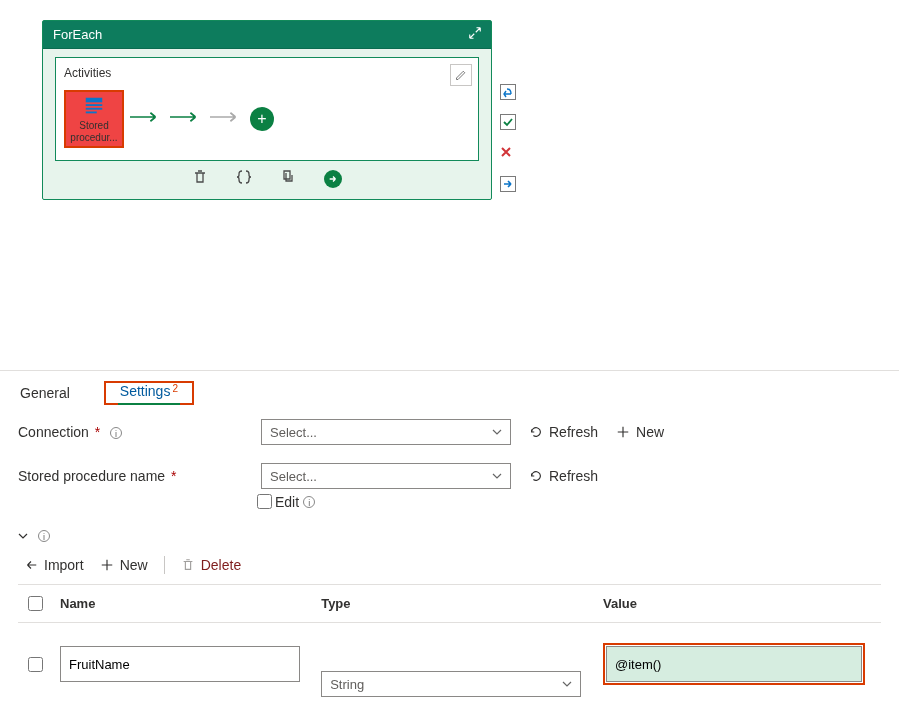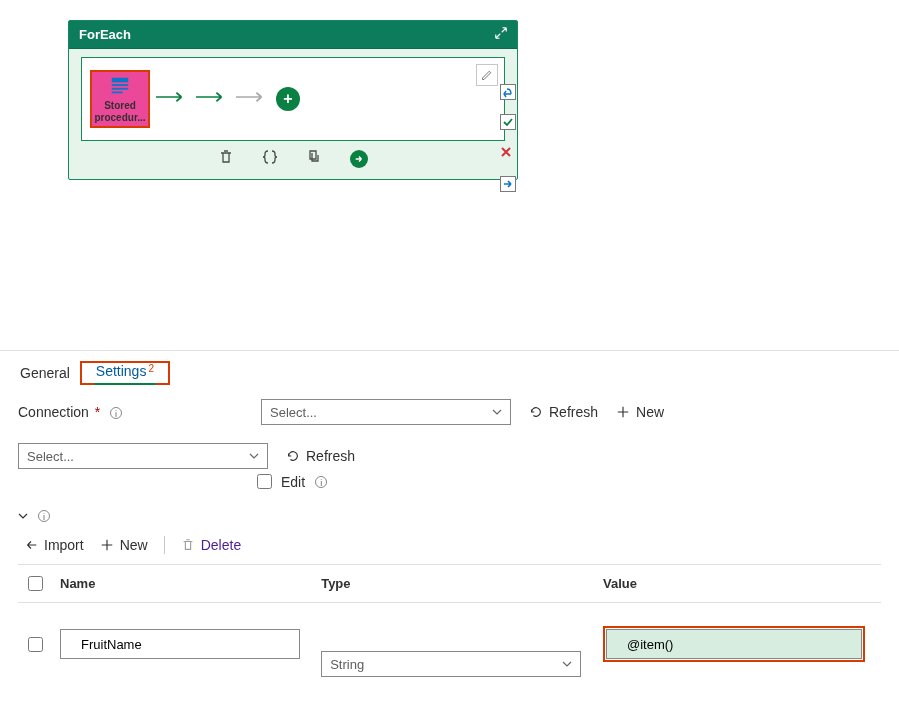--- a/index.html
+++ b/index.html
@@ -1,19 +1,19 @@
 <!DOCTYPE html>
 <html><head>
 <meta charset="utf-8">
 <style>
   * { box-sizing: border-box; font-family: "Segoe UI", Arial, sans-serif; }
   body { margin: 0; background: #fff; color: #323130; width: 899px; }
 
   
-  .card-area { padding: 20px 0 0 68px; position: relative; font-weight: bold; }
+  .card-area { padding: 20px 0 0 42px; position: relative; }
   .card {
     width: 450px; background: #e7f4ec; border: 1px solid #128a5a;
     border-radius: 2px;
   }
   .card-header {
     background: #0d7c5d; color: #fff; font-size: 13px; height: 28px;
     display: flex; align-items: center; padding: 0 10px; justify-content: space-between;
     border-bottom: 1px solid #0a6b50;
   }
   .card-header .expand-icon svg { width: 12px; height: 12px; fill: #fff; }
@@ -37,21 +37,21 @@
   }
   .edit-icon svg { width:12px; height:12px; stroke:#666; fill:none; }
 
   .chain { display:flex; align-items:center; gap:6px; padding: 4px 0 0 0; }
   .node {
     display:flex; flex-direction:column; align-items:center; justify-content:center;
     padding: 2px; width: 60px; height: 58px; text-align:center;
     font-size: 10px; line-height: 1.15; color:#323130; gap:3px;
   }
   .node .icon { width:22px; height:22px; }
-  .node.selected { border: 2px solid #d83b01; background:#ec4899; }
+  .node.selected { border: 2px solid #d83b01; background:#ef4444; }
   .arrow svg { width:34px; height:14px; }
   .arrow.green svg path { stroke:#0b8043; fill:#0b8043; }
   .arrow.gray  svg path { stroke:#aaa;    fill:#aaa; }
   .add-circle {
     width:24px; height:24px; border-radius:50%; background:#0b8043; color:#fff;
     display:flex; align-items:center; justify-content:center; font-size:16px;
     cursor:pointer;
   }
 
   .action-bar {
@@ -65,21 +65,21 @@
   }
   .action-bar .go svg { width:10px; height:10px; stroke:#fff; fill:none; }
 
   
   .side-icons { position:absolute; left: 500px; top: 84px; display:flex; flex-direction:column; gap:14px; }
   .side-icons .box { width:16px; height:16px; border:1px solid #7a7a7a; display:flex;align-items:center;justify-content:center; background:#fff; }
   .side-icons svg { width:12px; height:12px; }
 
   
   .hr { border-top: 1px solid #e1dfdd; margin: 170px 0 0 0; }
-  .tabs { display:flex; gap:8px; padding: 10px 0 0 18px; font-size:14px; }
+  .tabs { display:flex; gap:32px; padding: 10px 0 0 18px; font-size:14px; }
   .tab { color:#323130; padding: 4px 2px; cursor:pointer; }
   .tab.active { color:#005a9e; border-bottom: 2px solid #0b8043; }
   .tab .sup { color:#d83b01; font-size:10px; vertical-align:top; margin-left:2px; }
   .tab-highlight { display:inline-block; border:2px solid #d83b01; padding: 0 12px; }
 
   .form { padding: 14px 18px 24px 18px; font-size:14px; }
   .row { display:flex; align-items:center; gap:8px; margin-bottom: 18px; }
   .lbl { width: 235px; }
   .req { color:#a80000; padding: 0 2px; }
   .info-circle {
@@ -92,36 +92,36 @@
     display:flex; align-items:center; justify-content:space-between;
     border:1px solid #8a8886; height:26px; padding:0 8px; width:250px;
     font-size:13px; color:#605e5c; cursor:pointer; background:#fff;
   }
   .select.wide { width: 260px; margin-top: 40px; }
   .chev { width:10px; height:10px; }
 
   .link-btn { display:inline-flex; align-items:center; gap:6px; color:#323130; cursor:pointer; font-size:14px; }
   .link-btn svg { width:14px; height:14px; }
 
-  .edit-chk { display:flex; align-items:center; gap:6px; margin-top:-6px; margin-left:235px; }
+  .edit-chk { display:flex; align-items:center; margin-top:-6px; margin-left:235px; }
   .edit-chk input { width:14px; height:14px; }
 
   .section-head { display:flex; align-items:center; gap:6px; font-size:14px; margin: 18px 0 14px 0; cursor:pointer; }
   .section-head svg { width:10px; height:10px; }
 
   .param-toolbar { display:flex; align-items:center; gap:16px; margin-bottom: 10px; font-size:14px; }
   .vbar { width:1px; height:18px; background:#c8c6c4; }
 
   table.params { width:100%; border-collapse:collapse; font-size:13px; }
   table.params th, table.params td { text-align:left; padding:8px 6px; }
   table.params thead tr { border-top:1px solid #e1dfdd; border-bottom:1px solid #e1dfdd; }
   .chk-col { width:36px; }
   input[type=checkbox] { width:15px; height:15px; cursor:pointer; }
   .cell-input {
-    border:1px solid #8a8886; height:30px; padding:0 20px; font-size:13px;
+    border:1px solid #8a8886; height:36px; padding:0 8px; font-size:13px;
     width:240px; background:#fff;
   }
   .value-highlight { border:2px solid #d83b01; display:inline-block; padding:1px; }
   .value-highlight .cell-input { width: 256px; background: #d6ede0; border:1px solid #8a8886; }
 </style>
 </head>
 <body>
 
 <div class="card-area">
 
@@ -130,20 +130,21 @@
       <span>ForEach</span>
       <span class="expand-icon">
         <svg viewBox="0 0 16 16">
             <path d="M1 15L7 9 M1 15V10 M1 15H6 M15 1L9 7 M15 1V6 M15 1H10" stroke="#fff" stroke-width="1.5" fill="none"></path>
           </svg>
       </span>
     </div>
 
 
     <div class="activities-box">
+      <div class="activities-title">Activities</div>
       <div class="edit-icon">
         <svg viewBox="0 0 16 16">
             <path d="M2 14 L4 14 L13 5 L11 3 L2 12 Z" stroke-width="1.2"></path>
           </svg>
       </div>
 
       <div class="chain">
 
         <div class="node selected">
           <svg class="icon" viewBox="0 0 24 24">
@@ -246,20 +247,24 @@
     </span>
     <span class="link-btn" style="margin-left:10px">
       <svg viewBox="0 0 16 16">
           <path d="M8 2 V14 M2 8 H14" stroke="#323130" stroke-width="1.3"></path>
         </svg>
       <span>New</span>
     </span>
   </div>
 
   <div class="row" style="margin-bottom:8px">
+    <div class="lbl">
+      <span>Stored procedure name</span>
+      <span class="req">*</span>
+    </div>
     <div class="select">
       <span>Select...</span>
       <svg class="chev" viewBox="0 0 10 10">
           <path d="M1 3 L5 7 L9 3" fill="none" stroke="#666" stroke-width="1.2"></path>
         </svg>
     </div>
     <span class="link-btn" style="margin-left:10px">
       <svg viewBox="0 0 16 16">
           <path d="M3 8 A5 5 0 1 1 5 12" fill="none" stroke="#323130" stroke-width="1.3"></path>
           <path d="M3 5 V8 H6" fill="none" stroke="#323130" stroke-width="1.3"></path>
@@ -287,21 +292,21 @@
         </svg>
       <span>Import</span>
     </span>
     <span class="link-btn">
       <svg viewBox="0 0 16 16">
           <path d="M8 2 V14 M2 8 H14" stroke="#323130" stroke-width="1.3"></path>
         </svg>
       <span>New</span>
     </span>
     <span class="vbar"></span>
-    <span class="link-btn" style="color:#4c1d95">
+    <span class="link-btn" style="color:#7f1d1d">
       <svg viewBox="0 0 16 16">
           <path d="M3 4 H13 M5 4 V13 H11 V4 M6 2 H10" fill="none" stroke="#a19f9d" stroke-width="1.3"></path>
         </svg>
       <span>Delete</span>
     </span>
   </div>
 
   <table class="params">
     <thead>
       <tr>

